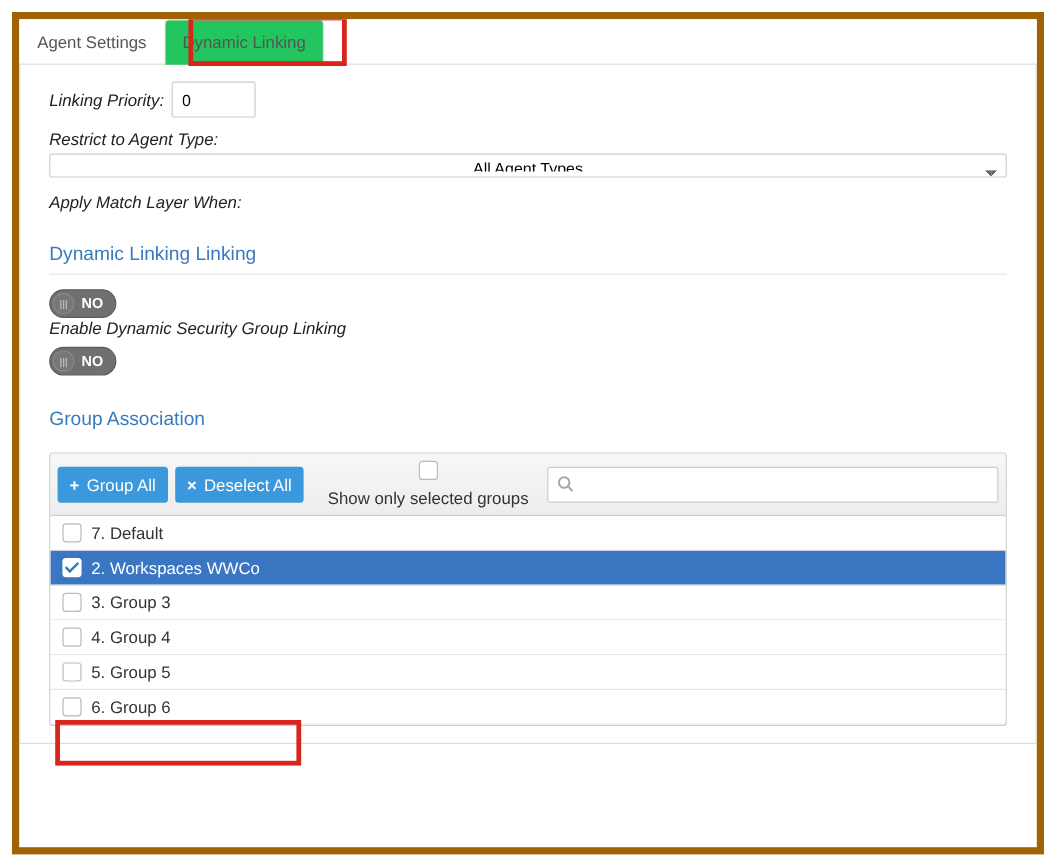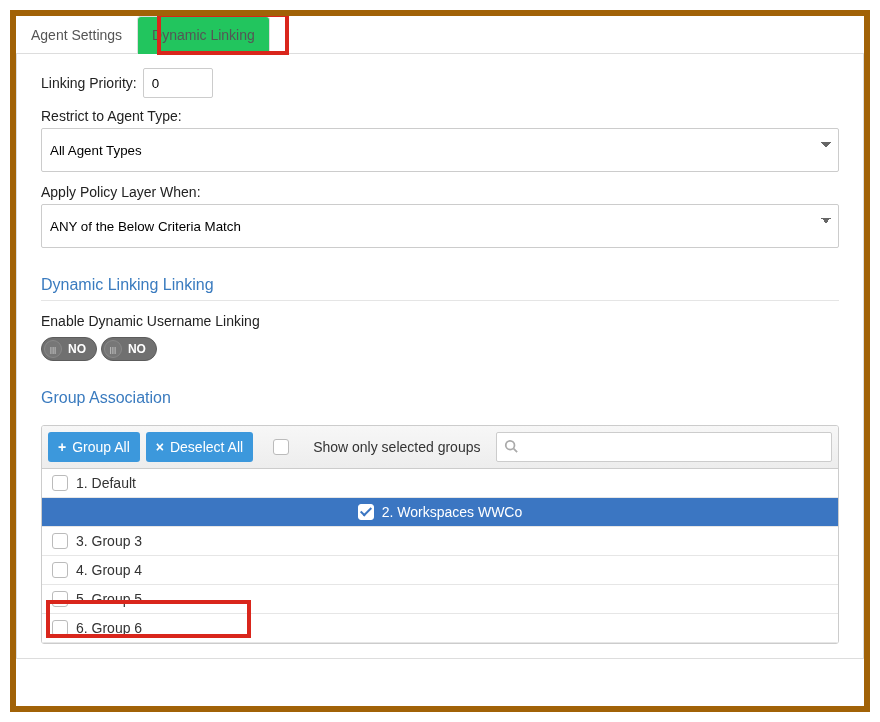--- a/index.html
+++ b/index.html
@@ -53,41 +53,43 @@
     margin: 0;
   }
   .form-row {
     display: flex;
     align-items: center;
     gap: 6px;
     margin-bottom: 10px;
   }
   .label {
     color: #222;
+    font-style: italic;
   }
   .small-input {
     width: 70px;
     height: 30px;
     border: 1px solid #ccc;
     padding: 4px 8px;
     border-radius: 2px;
   }
   .full-select {
     width: 100%;
-    height: 44px;
+    height: 20px;
     border: 1px solid #ccc;
     padding: 4px 8px;
     background: #fff;
     border-radius: 2px;
     -webkit-appearance: none;
     appearance: none;
     background-image: linear-gradient(45deg, transparent 50%, #666 50%), linear-gradient(135deg, #666 50%, transparent 50%);
     background-position: right 12px top 13px, right 7px top 13px;
     background-size: 5px 5px, 5px 5px;
     background-repeat: no-repeat;
+    text-align: center;
   }
   .section-title {
     color: #3a7bbf;
     font-size: 16px;
     padding: 6px 0 6px 0;
     border-bottom: 1px solid #e5e5e5;
     margin-top: 22px;
     margin-bottom: 12px;
   }
   .toggle {
@@ -163,22 +165,23 @@
     top: 0px;
     width: 4px;
     height: 9px;
     border: solid #fff;
     border-width: 0 2px 2px 0;
     transform: rotate(45deg);
   }
   .toolbar-check {
     display: flex;
     align-items: center;
-    gap: 24px;
+    gap: 7px;
     margin-left: 14px;
+    flex-direction: column;
   }
   .search-wrap {
     flex: 1;
     margin-left: 10px;
     position: relative;
   }
   .search-input {
     width: 100%;
     height: 30px;
     border: 1px solid #ccc;
@@ -196,21 +199,20 @@
     align-items: center;
     gap: 8px;
     padding: 6px 10px;
     border-bottom: 1px solid #e6e6e6;
     background: #fff;
     cursor: pointer;
   }
   .group-row.selected {
     background: #3b76c2;
     color: #fff;
-    justify-content: center;
   }
   .group-row.selected .checkbox.checked {
     background: #fff;
     border-color: #fff;
   }
   .group-row.selected .checkbox.checked::after {
     border-color: #3b76c2;
   }
   .highlight-row {
     position: absolute;
@@ -242,33 +244,30 @@
     </div>
 
     <div>
       <div class="label" style="margin-bottom:4px">Restrict to Agent Type:</div>
       <select class="full-select">
         <option>All Agent Types</option>
       </select>
     </div>
 
     <div style="margin-top:12px">
-      <div class="label" style="margin-bottom:4px">Apply Policy Layer When:</div>
-      <select class="full-select">
-        <option>ANY of the Below Criteria Match</option>
-      </select>
+      <div class="label" style="margin-bottom:4px">Apply Match Layer When:</div>
     </div>
 
     <div class="section-title">Dynamic Linking Linking</div>
-    <div class="label" style="margin-bottom:8px">Enable Dynamic Username Linking</div>
     <div class="toggle">
       <span class="toggle-knob">|||</span>
       <span>NO</span>
     </div>
 
+    <div class="label" style="margin-bottom:8px">Enable Dynamic Security Group Linking</div>
     <div class="toggle">
       <span class="toggle-knob">|||</span>
       <span>NO</span>
     </div>
 
     <div class="section-title" style="border-bottom:none">Group Association</div>
 
     <div class="group-panel">
       <div class="group-toolbar">
         <button class="btn">
@@ -289,21 +288,21 @@
                 <circle cx="7" cy="7" r="5"></circle>
                 <line x1="11" y1="11" x2="15" y2="15"></line>
               </svg>
           </span>
           <input class="search-input" placeholder="" style="">
         </div>
       </div>
       <div id="group-list">
           <div class="group-row">
             <span class="checkbox"></span>
-            <span>1. Default</span>
+            <span>7. Default</span>
           </div>
           <div class="group-row selected">
             <span class="checkbox checked"></span>
             <span>2. Workspaces WWCo</span>
           </div>
           <div class="group-row">
             <span class="checkbox"></span>
             <span>3. Group 3</span>
           </div>
           <div class="group-row">

